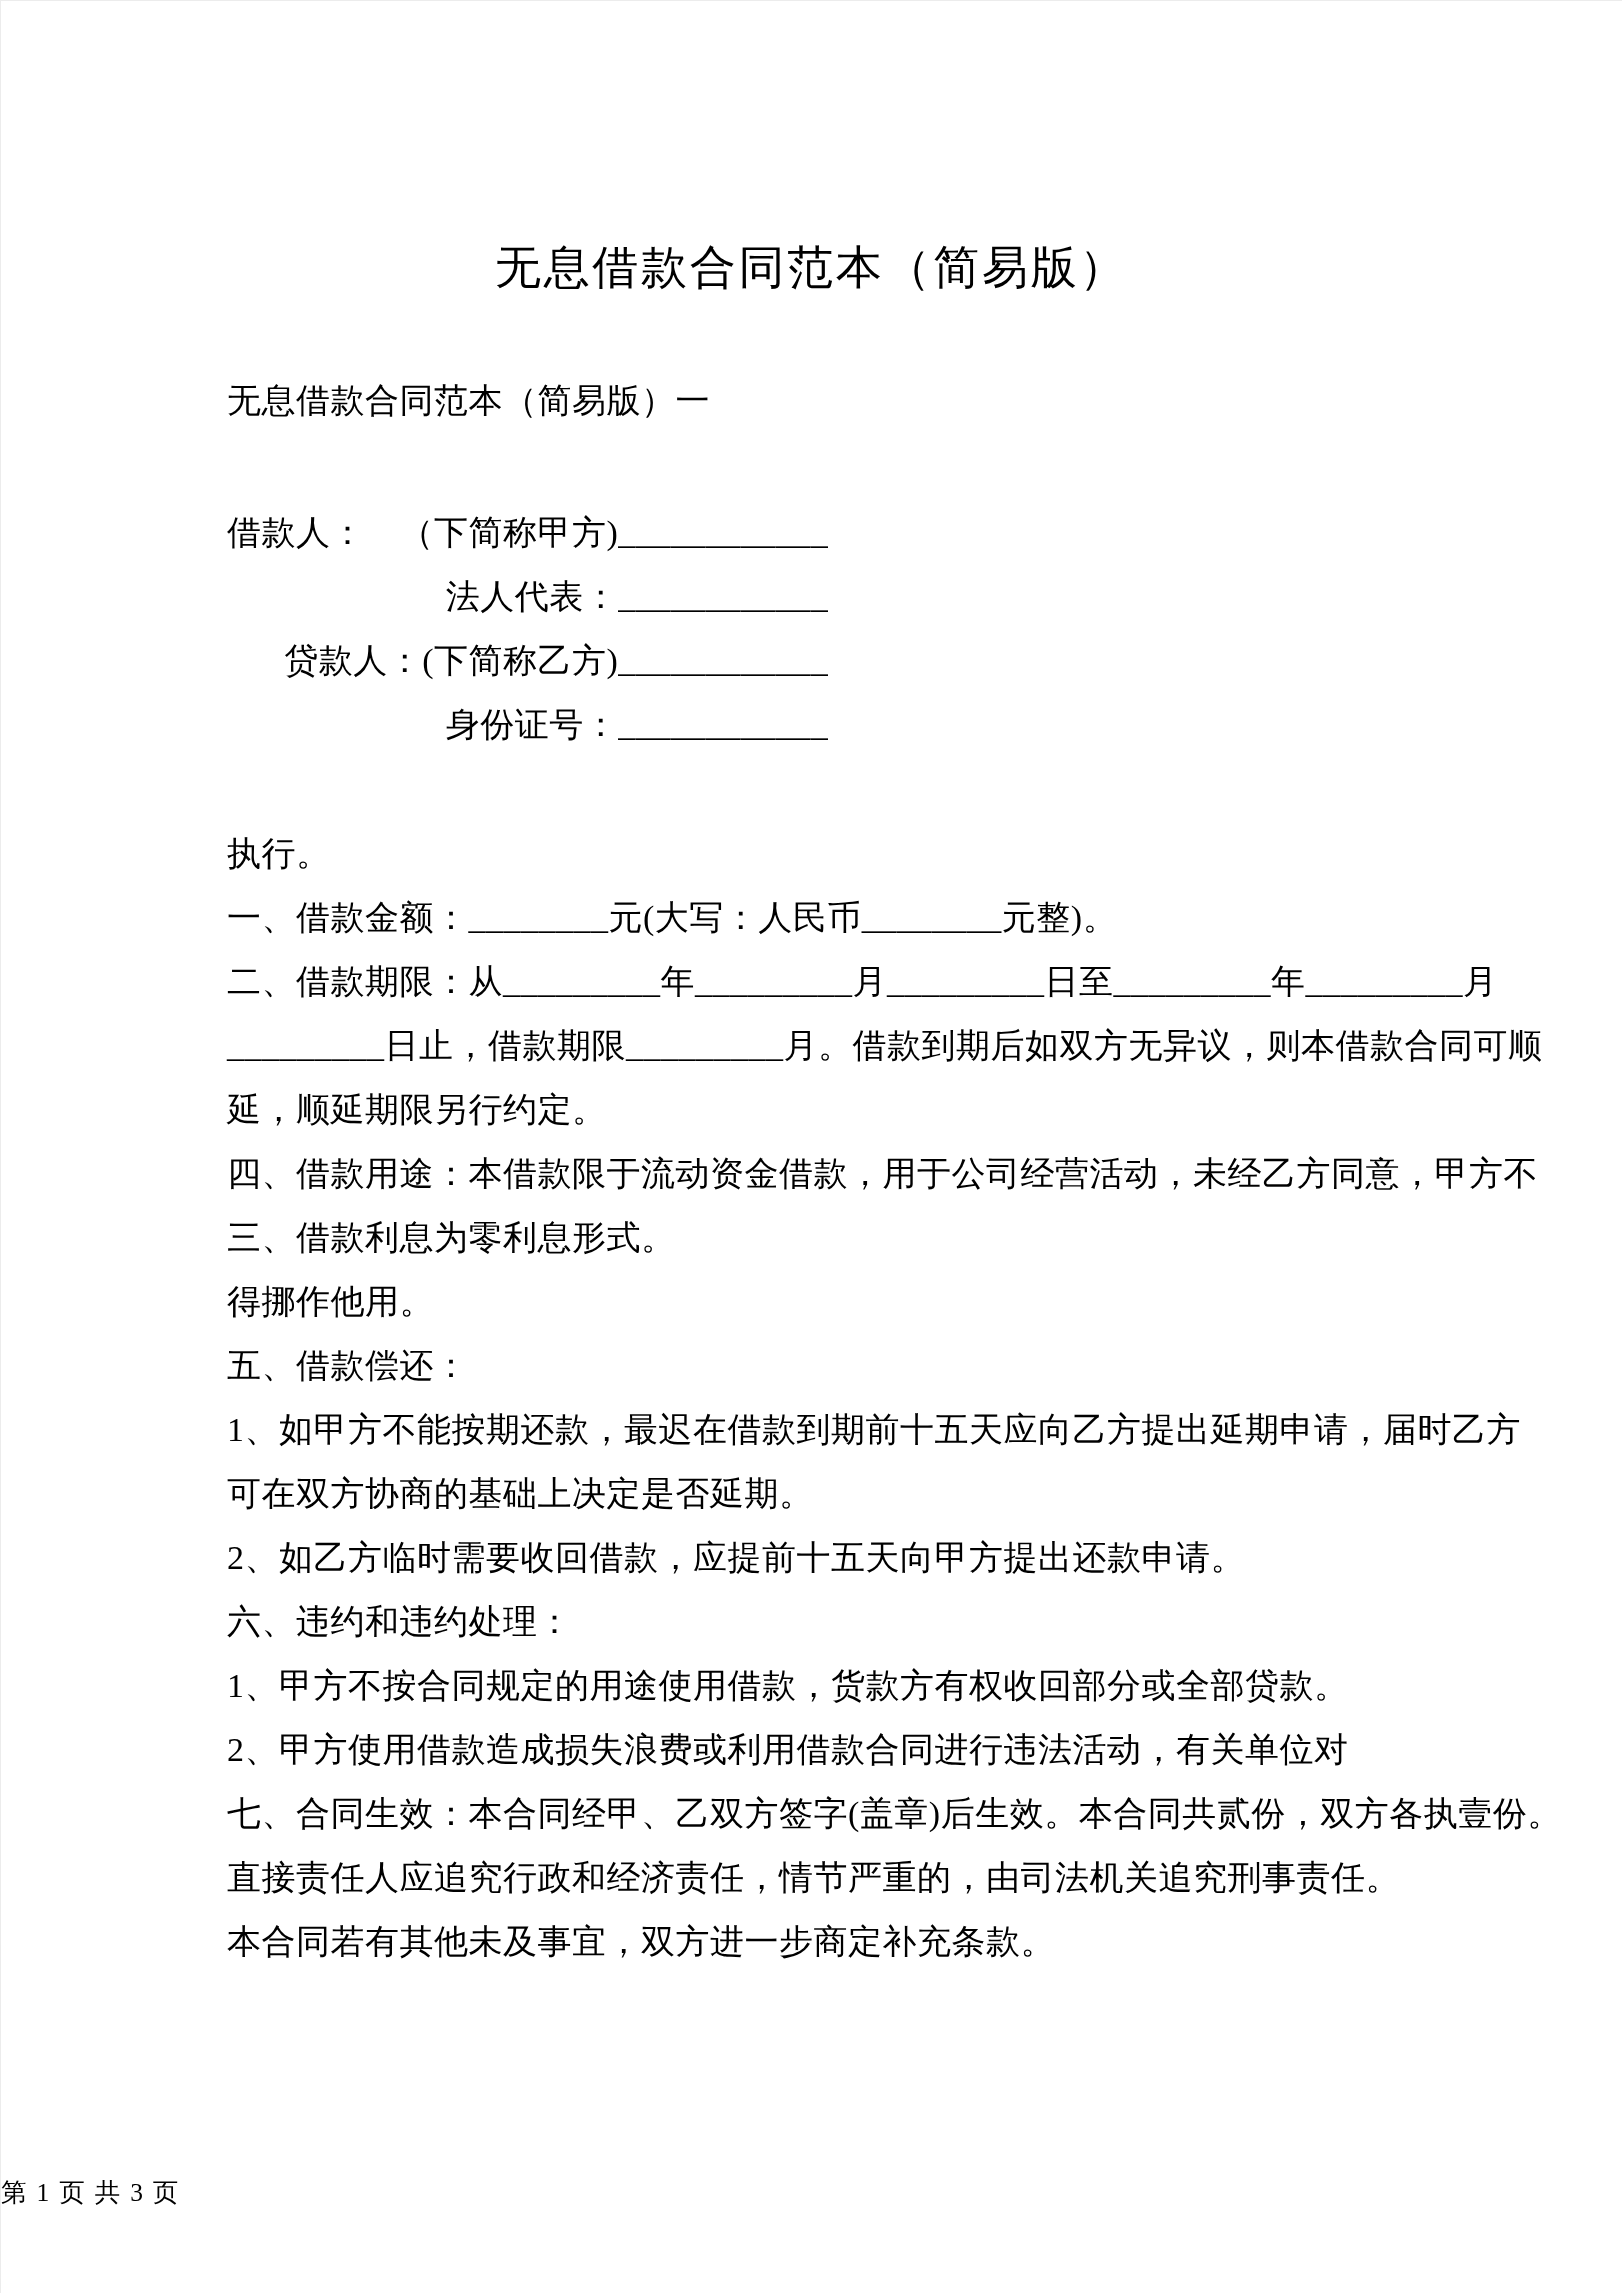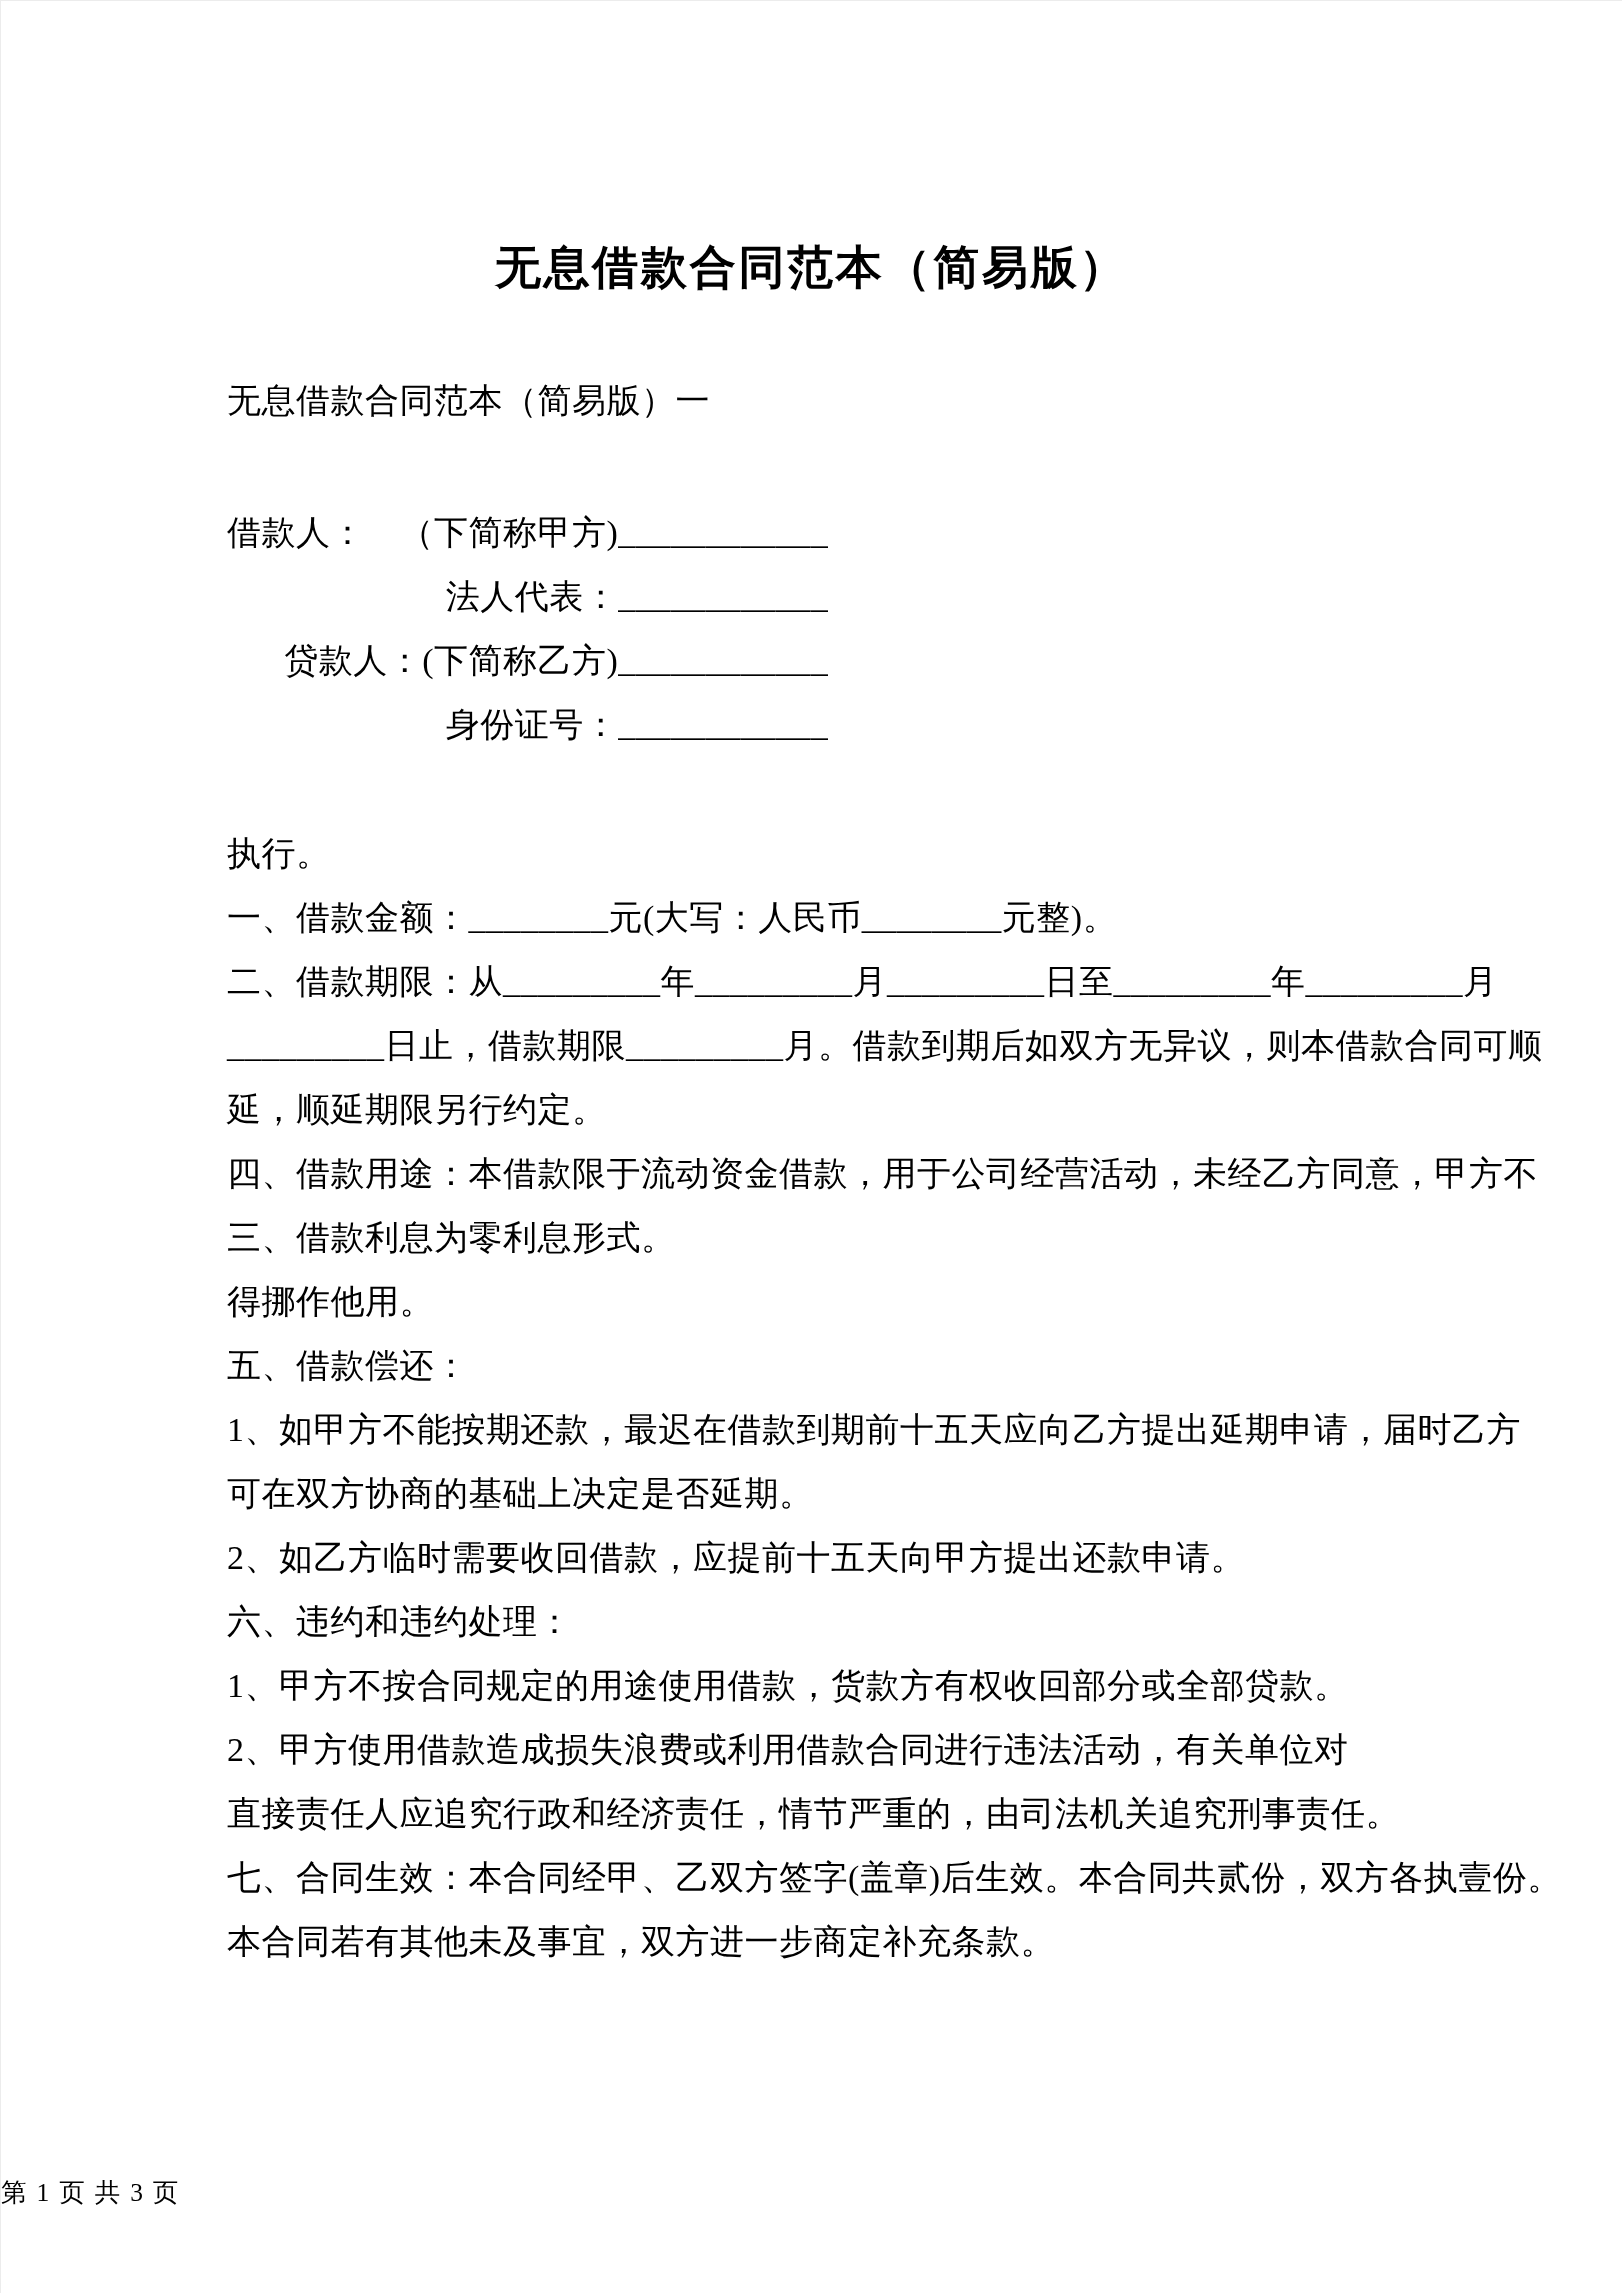--- a/index.html
+++ b/index.html
@@ -22,21 +22,21 @@
     border: 0.9px solid #ececec;
     box-sizing: border-box;
   }
   .doc-title {
     position: absolute;
     top: 238px;
     left: 0;
     width: 100%;
     text-align: center;
     font-size: 46px;
-    font-weight: bold;
+    font-weight: normal;
     letter-spacing: 2.7px;
     line-height: 58px;
     margin: 0;
     white-space: nowrap;
   }
   .intro-line {
     position: absolute;
     top: 368px;
     left: 194px;
     font-size: 34px;
@@ -100,21 +100,21 @@
     <div class="doc-line">四、借款用途：本借款限于流动资金借款，用于公司经营活动，未经乙方同意，甲方不</div>
     <div class="doc-line">三、借款利息为零利息形式。</div>
     <div class="doc-line">得挪作他用。</div>
     <div class="doc-line">五、借款偿还：</div>
     <div class="doc-line">1、如甲方不能按期还款，最迟在借款到期前十五天应向乙方提出延期申请，届时乙方</div>
     <div class="doc-line">可在双方协商的基础上决定是否延期。</div>
     <div class="doc-line">2、如乙方临时需要收回借款，应提前十五天向甲方提出还款申请。</div>
     <div class="doc-line">六、违约和违约处理：</div>
     <div class="doc-line">1、甲方不按合同规定的用途使用借款，货款方有权收回部分或全部贷款。</div>
     <div class="doc-line">2、甲方使用借款造成损失浪费或利用借款合同进行违法活动，有关单位对</div>
+    <div class="doc-line">七、合同生效：本合同经甲、乙双方签字(盖章)后生效。本合同共贰份，双方各执壹份。</div>
     <div class="doc-line">直接责任人应追究行政和经济责任，情节严重的，由司法机关追究刑事责任。</div>
-    <div class="doc-line">七、合同生效：本合同经甲、乙双方签字(盖章)后生效。本合同共贰份，双方各执壹份。</div>
     <div class="doc-line">本合同若有其他未及事宜，双方进一步商定补充条款。</div>
   </div>
 
   <div class="page-footer">第 1 页 共 3 页</div>
 
 </div>
 
 
 </body></html>

